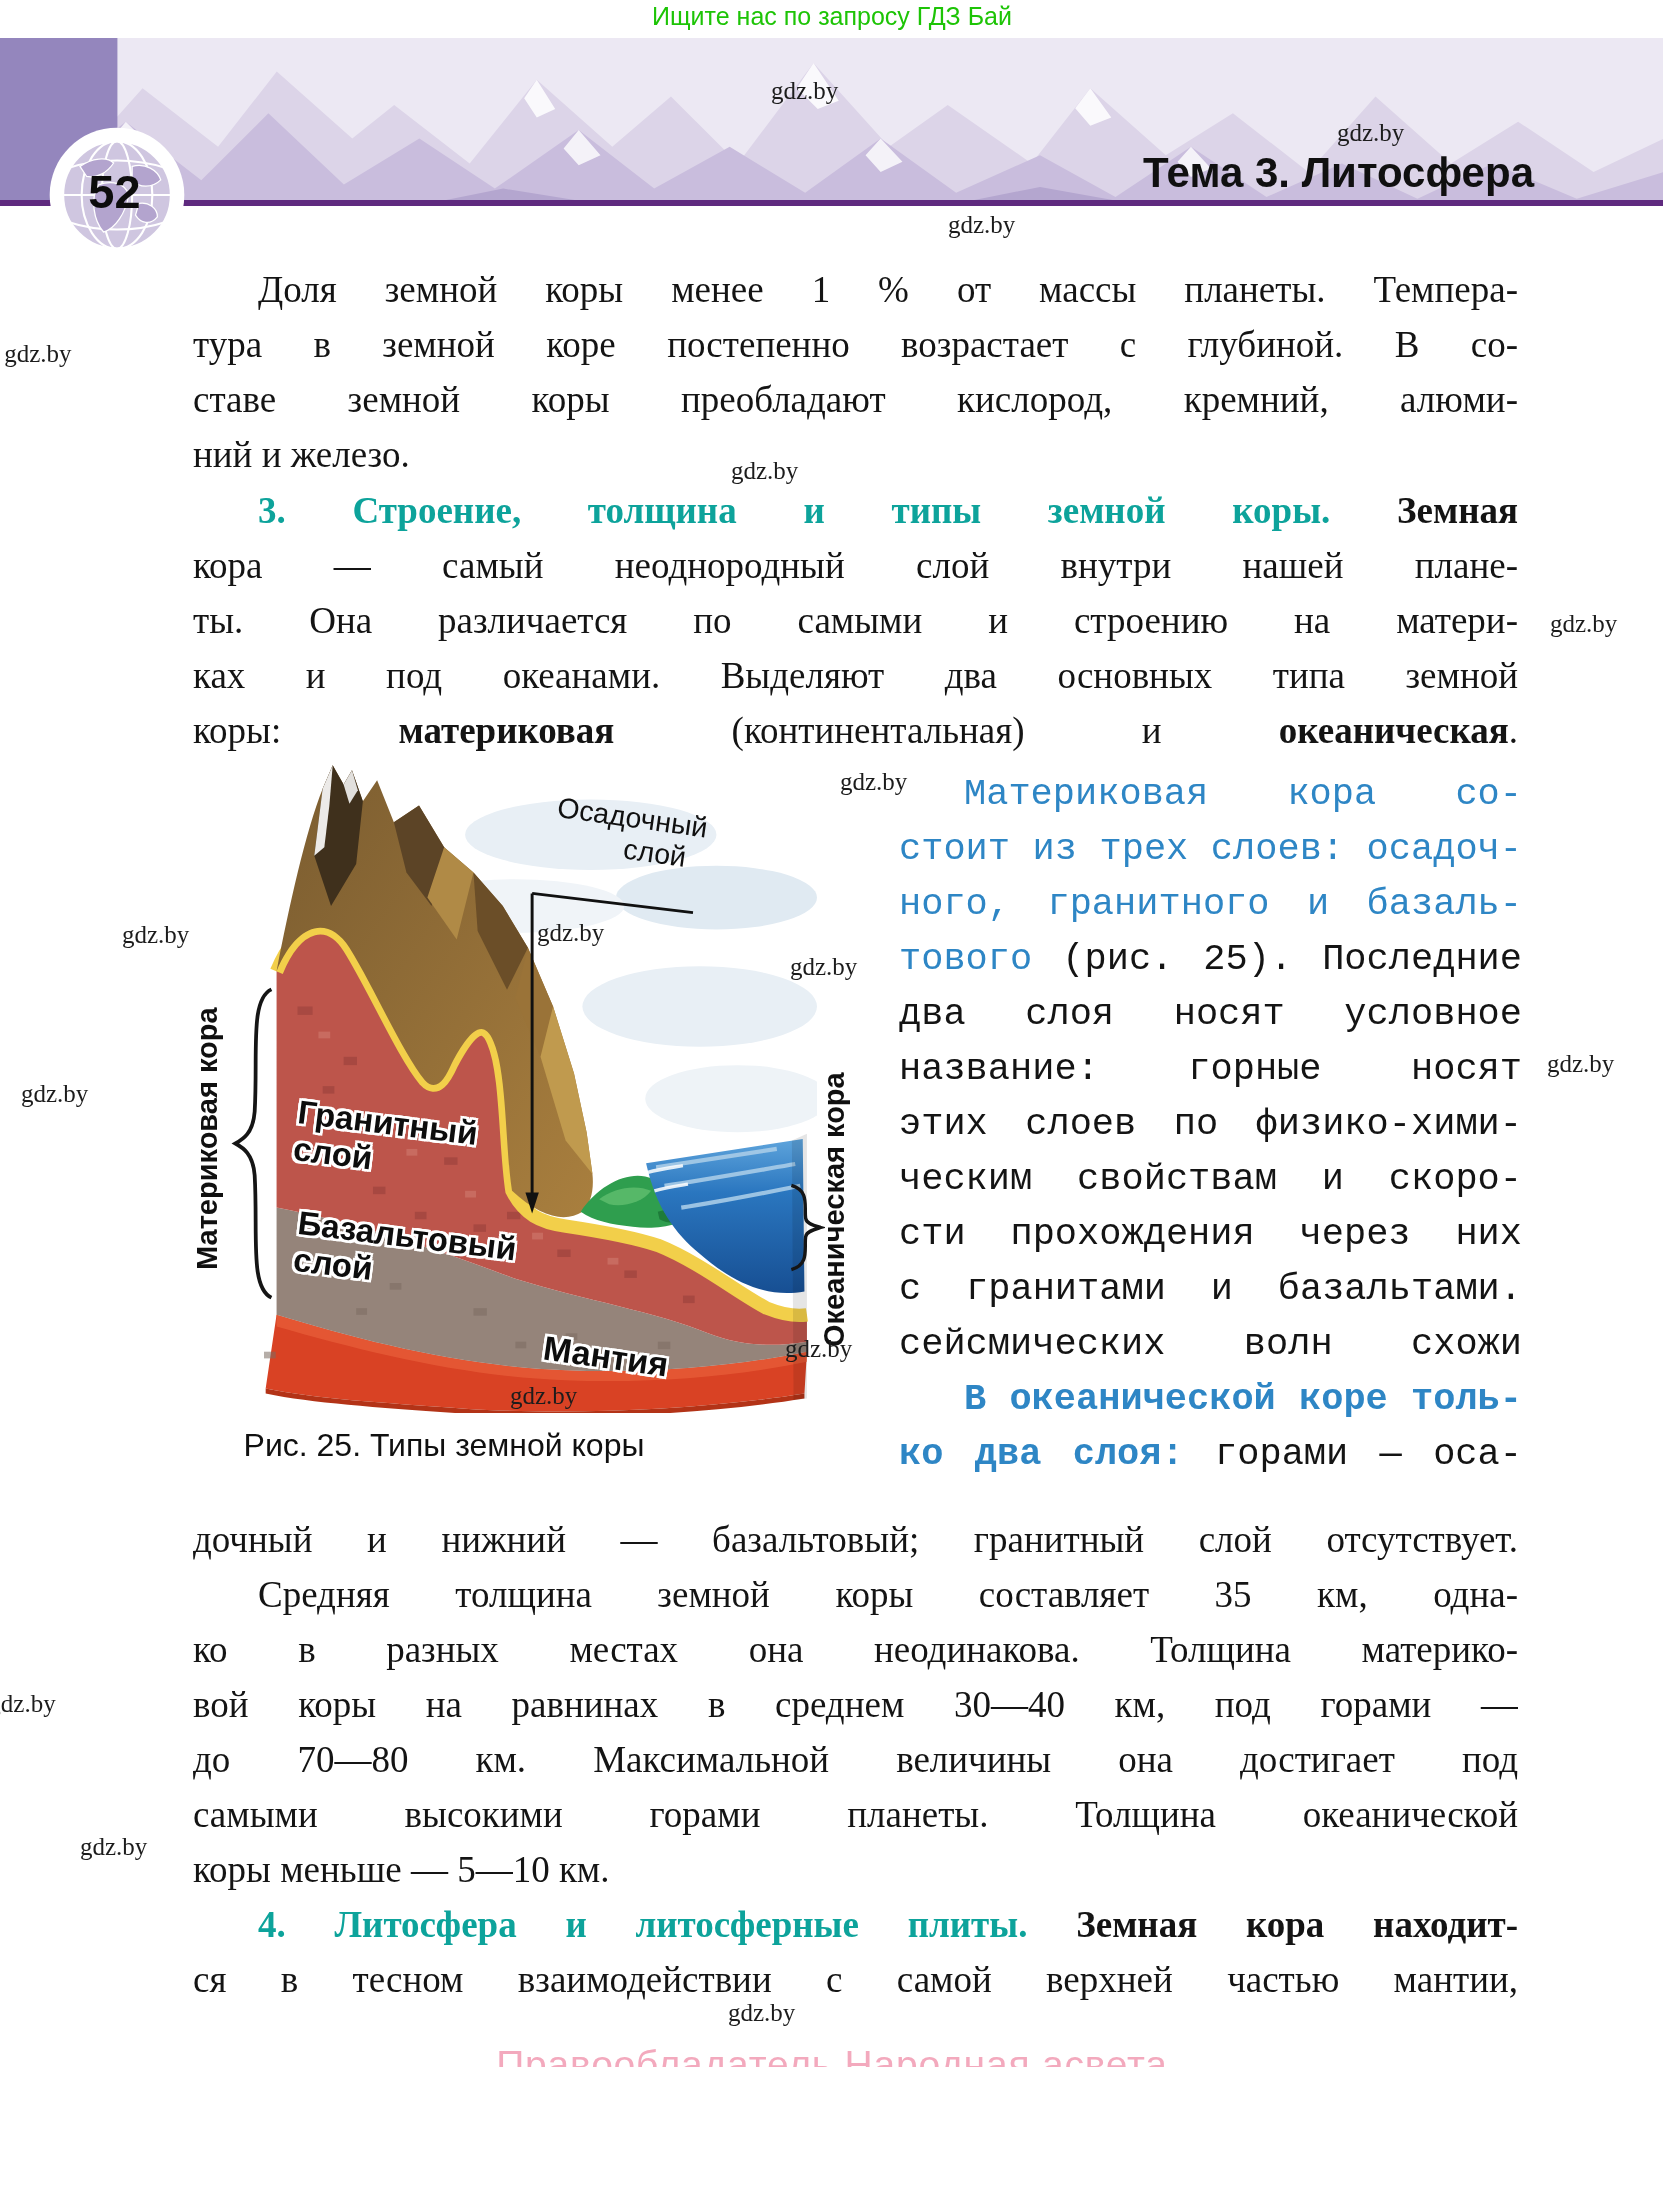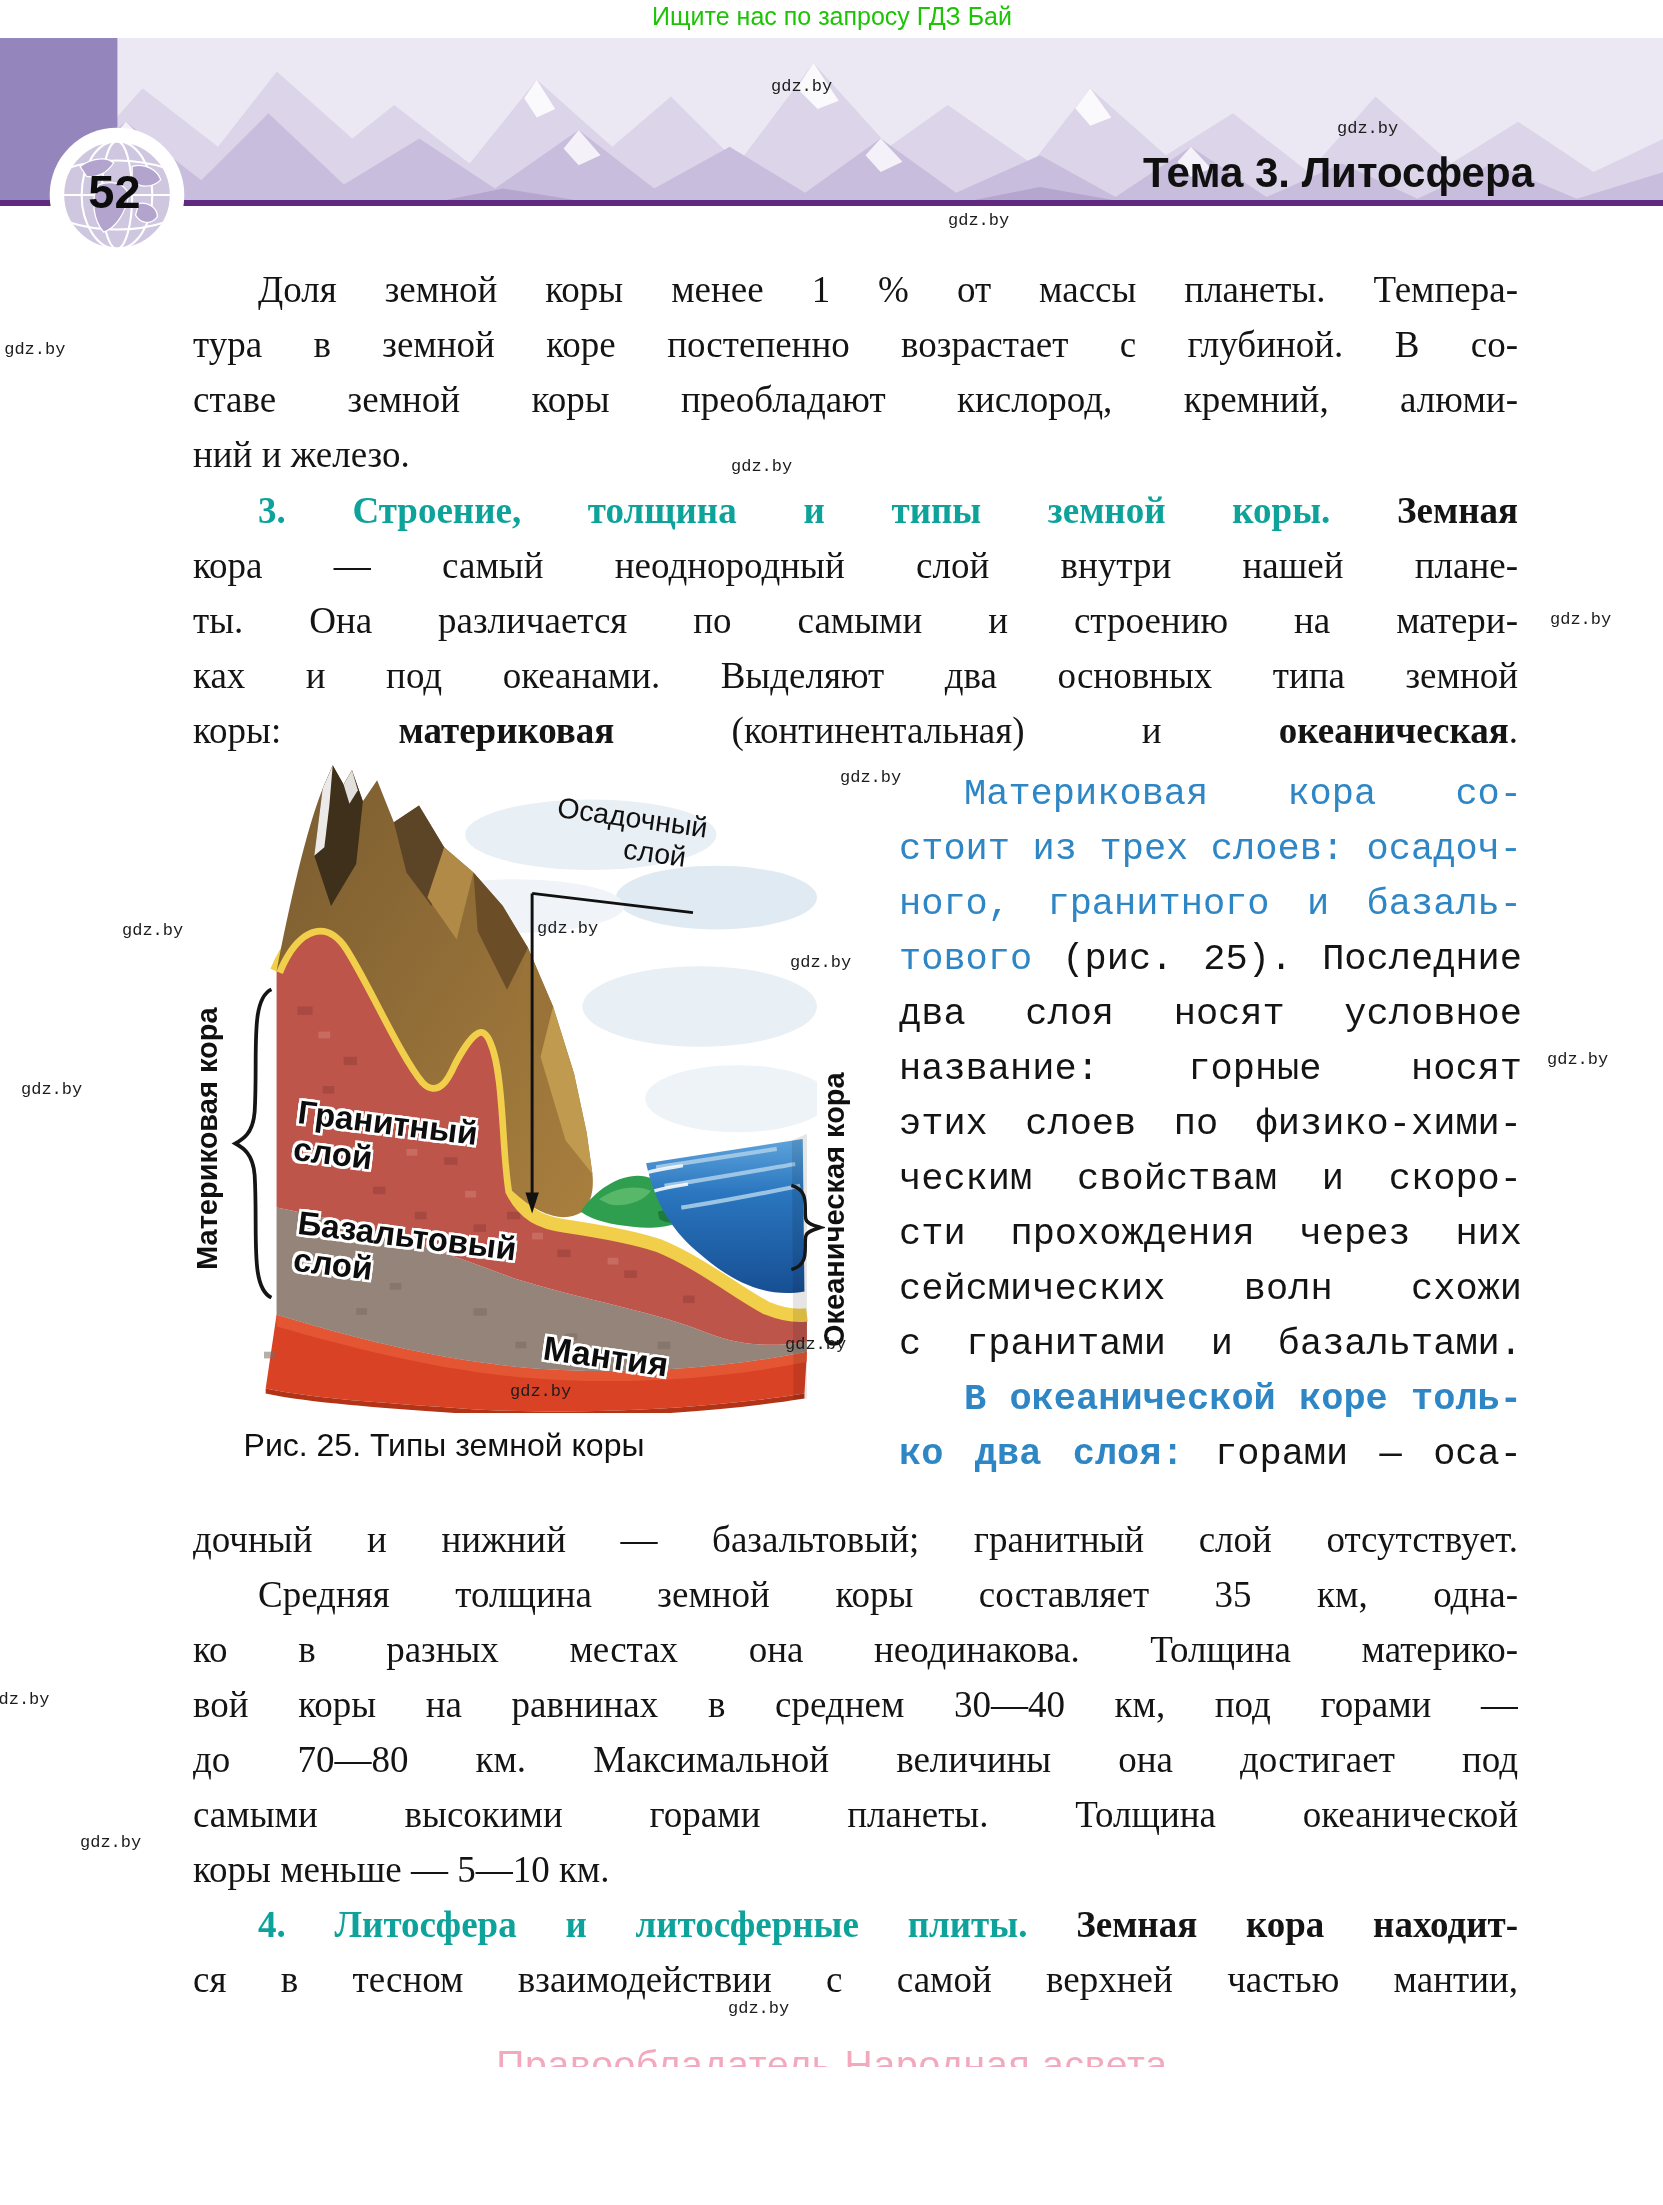--- a/index.html
+++ b/index.html
@@ -51,22 +51,22 @@
   #lab-cont{left:191px;top:974px;height:329px;}
   #lab-ocean{left:818px;top:1045px;height:329px;}
   #fig-caption{left:201px;top:1427px;width:486px;text-align:center;font-size:32px;color:#101010;}
 
   
   #copyright{left:0;top:2043px;width:100%;text-align:center;font-size:39px;letter-spacing:0.8px;
              color:var(--pink);}
   #links{left:0;top:2162px;width:100%;text-align:right;font-size:26px;color:var(--link_blue);}
 
   
-  .wm{position:absolute;font-family:Liberation Mono, monospace;
-      font-size:17px;color:#1c1c1c;white-space:nowrap;}
+  .wm{position:absolute;font-family:Liberation Serif, serif;
+      font-size:25px;color:#1c1c1c;white-space:nowrap;}
 </style>
 </head>
 <body>
 
 <div id="page">
 
   <div id="top-banner" class="abs sans">Ищите нас по запросу ГДЗ Бай</div>
 
   <svg id="band" class="abs" width="1664" height="164" viewBox="0 0 1984 196" preserveAspectRatio="none">
     <rect x="0" y="0" width="1984" height="196" fill="#ece8f3"></rect>
@@ -117,22 +117,22 @@
   <div id="blk-rcol" class="tblock">
       <div class="tl ind"><span class="blue">Материковая кора со-</span></div>
       <div class="tl"><span class="blue">стоит из трех слоев: осадоч-</span></div>
       <div class="tl"><span class="blue">ного, гранитного и базаль-</span></div>
       <div class="tl"><span class="blue">тового</span><span> (рис. 25). Последние</span></div>
       <div class="tl"><span>два слоя носят условное</span></div>
       <div class="tl"><span>название: горные носят</span></div>
       <div class="tl"><span>этих слоев по физико-хими-</span></div>
       <div class="tl"><span>ческим свойствам и скоро-</span></div>
       <div class="tl"><span>сти прохождения через них</span></div>
+      <div class="tl"><span>с гранитами и базальтами.</span></div>
       <div class="tl"><span>сейсмических волн схожи</span></div>
-      <div class="tl"><span>с гранитами и базальтами.</span></div>
       <div class="tl ind"><span class="blue b">В океанической коре толь-</span></div>
       <div class="tl"><span class="blue b">ко два слоя:</span><span> горами — оса-</span></div>
     </div>
   <div id="blk-bottom" class="tblock">
       <div class="tl"><span>дочный и нижний — базальтовый; гранитный слой отсутствует.</span></div>
       <div class="tl ind"><span>Средняя толщина земной коры составляет 35 км, одна-</span></div>
       <div class="tl"><span>ко в разных местах она неодинакова. Толщина материко-</span></div>
       <div class="tl"><span>вой коры на равнинах в среднем 30—40 км, под горами —</span></div>
       <div class="tl"><span>до 70—80 км. Максимальной величины она достигает под</span></div>
       <div class="tl"><span>самыми высокими горами планеты. Толщина океанической</span></div>

